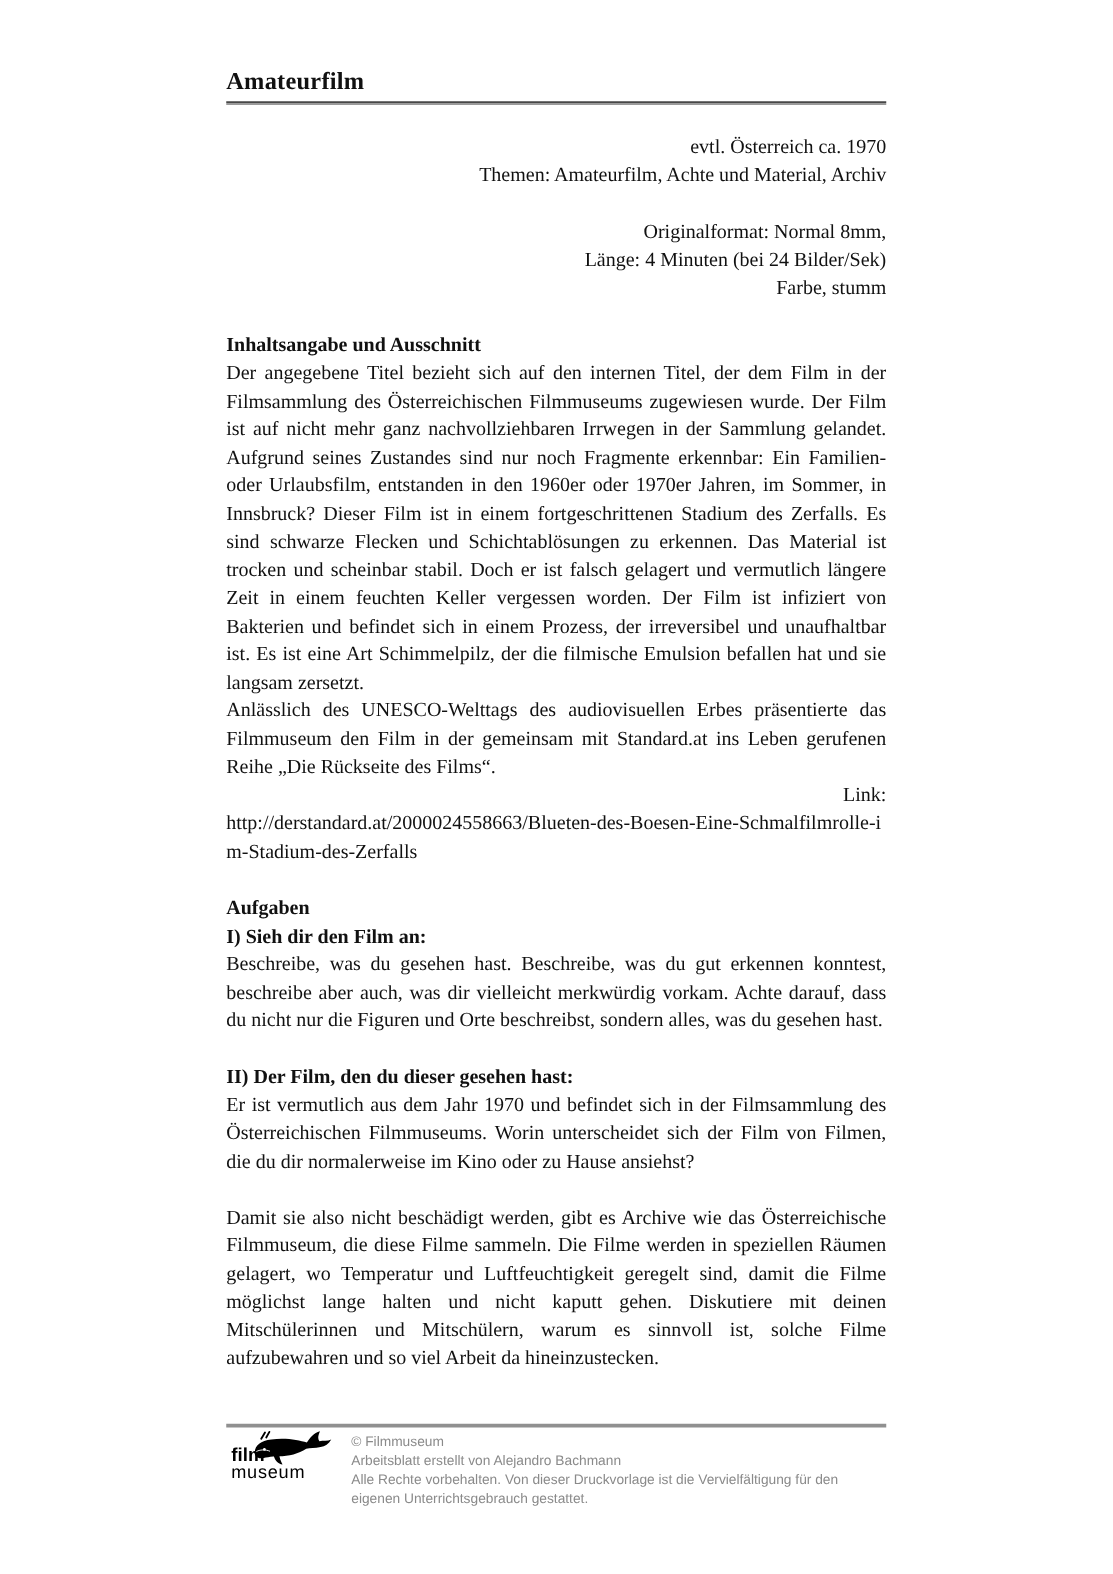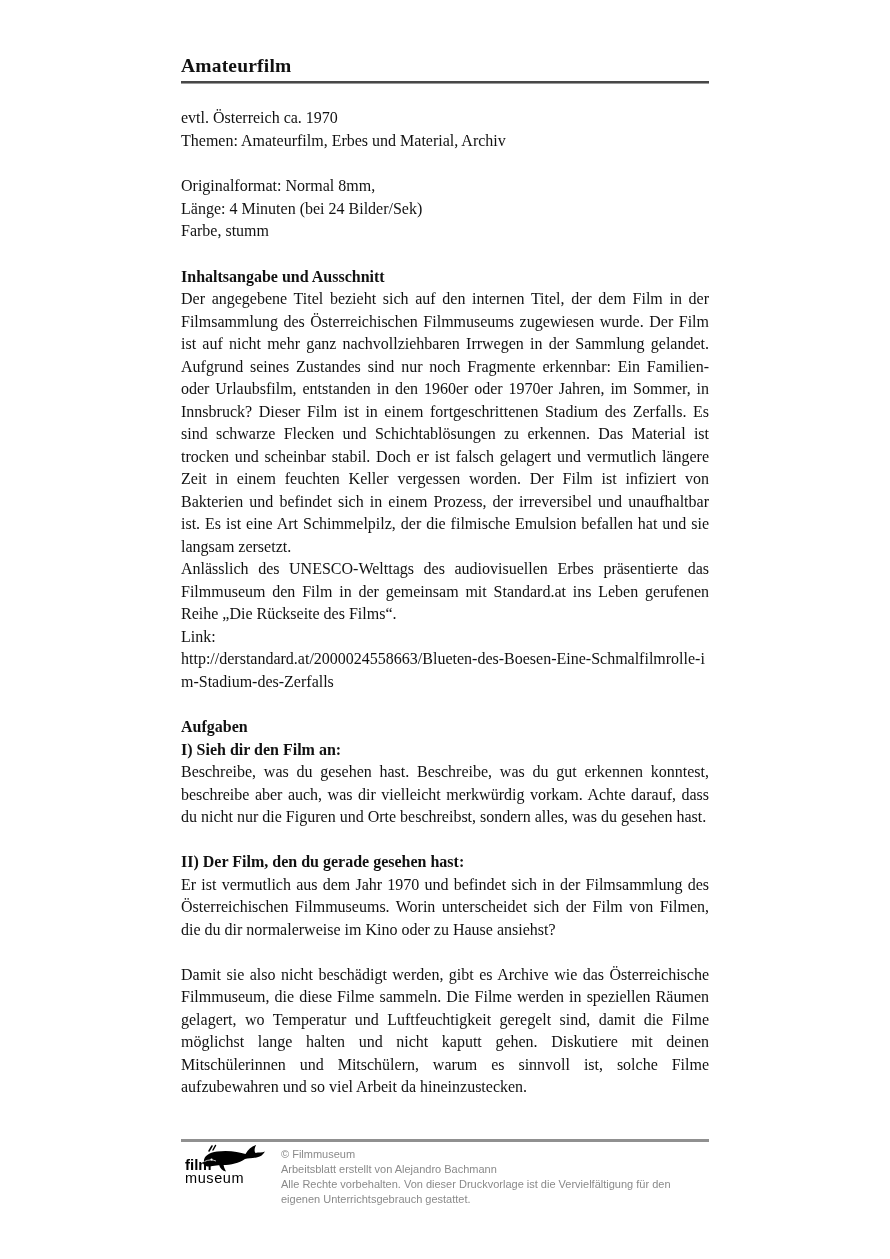--- a/index.html
+++ b/index.html
@@ -33,20 +33,21 @@
     height: 3px;
     margin-top: 4px;
     background: linear-gradient(to bottom, #474747 0 55%, #9a9a9a 55% 100%);
   }
   .meta-block { margin-top: 23px; }
   .body-line,
   .body-para {
     font-size: 16px;
     line-height: 22.5px;
     margin: 0;
+    text-align: right;
   }
   .body-para { text-align: justify; }
   .url-line {
     overflow-wrap: anywhere;
     word-break: break-all;
   }
   .sec-heading {
     font-size: 16px;
     line-height: 22.5px;
     font-weight: 700;
@@ -114,21 +115,21 @@
 </head>
 <body>
 
 <div class="page">
 
   <h1 class="doc-title">Amateurfilm</h1>
   <div class="title-rule"></div>
 
   <div class="meta-block">
     <p class="body-line">evtl. Österreich ca. 1970</p>
-    <p class="body-line">Themen: Amateurfilm, Erbes und Material, Archiv</p>
+    <p class="body-line">Themen: Amateurfilm, Achte und Material, Archiv</p>
   </div>
 
   <div class="section">
     <p class="body-line">Originalformat: Normal 8mm,</p>
     <p class="body-line">Länge: 4 Minuten (bei 24 Bilder/Sek)</p>
     <p class="body-line">Farbe, stumm</p>
   </div>
 
   <div class="section">
     <p class="sec-heading">Inhaltsangabe und Ausschnitt</p>
@@ -140,21 +141,21 @@
 
   <div class="section">
     <p class="sec-heading">Aufgaben</p>
 
     <div class="task-item first">
       <p class="sec-heading">I) Sieh dir den Film an:</p>
       <p class="body-para">Beschreibe, was du gesehen hast. Beschreibe, was du gut erkennen konntest, beschreibe aber auch, was dir vielleicht merkwürdig vorkam. Achte darauf, dass du nicht nur die Figuren und Orte beschreibst, sondern alles, was du gesehen hast.</p>
     </div>
 
     <div class="task-item">
-      <p class="sec-heading">II) Der Film, den du gerade gesehen hast:</p>
+      <p class="sec-heading">II) Der Film, den du dieser gesehen hast:</p>
       <p class="body-para">Er ist vermutlich aus dem Jahr 1970 und befindet sich in der Filmsammlung des Österreichischen Filmmuseums. Worin unterscheidet sich der Film von Filmen, die du dir normalerweise im Kino oder zu Hause ansiehst?</p>
     </div>
 
     <div class="task-item">
       <p class="body-para">Damit sie also nicht beschädigt werden, gibt es Archive wie das Österreichische Filmmuseum, die diese Filme sammeln. Die Filme werden in speziellen Räumen gelagert, wo Temperatur und Luftfeuchtigkeit geregelt sind, damit die Filme möglichst lange halten und nicht kaputt gehen. Diskutiere mit deinen Mitschülerinnen und Mitschülern, warum es sinnvoll ist, solche Filme aufzubewahren und so viel Arbeit da hineinzustecken.</p>
     </div>
   </div>
 
   <div class="footer">
     <div class="footer-rule"></div>

